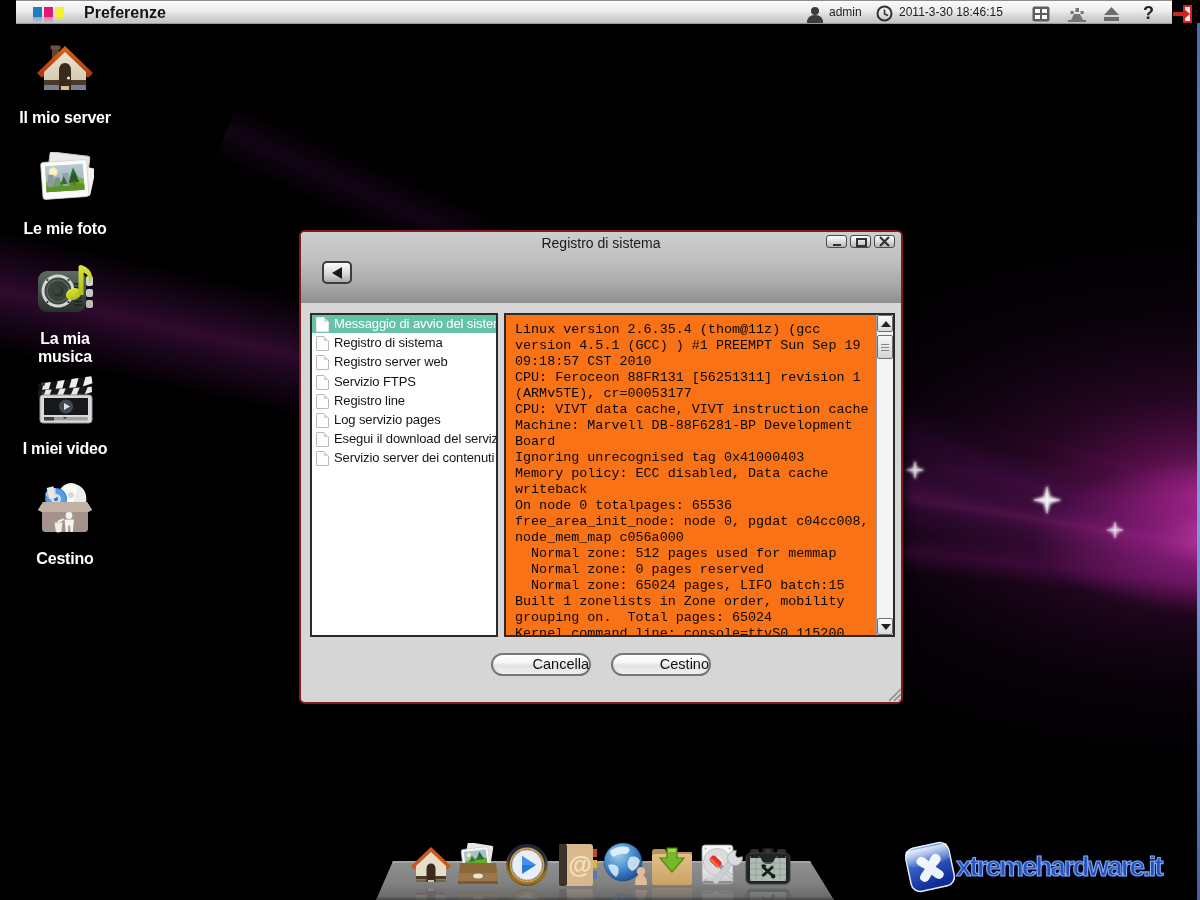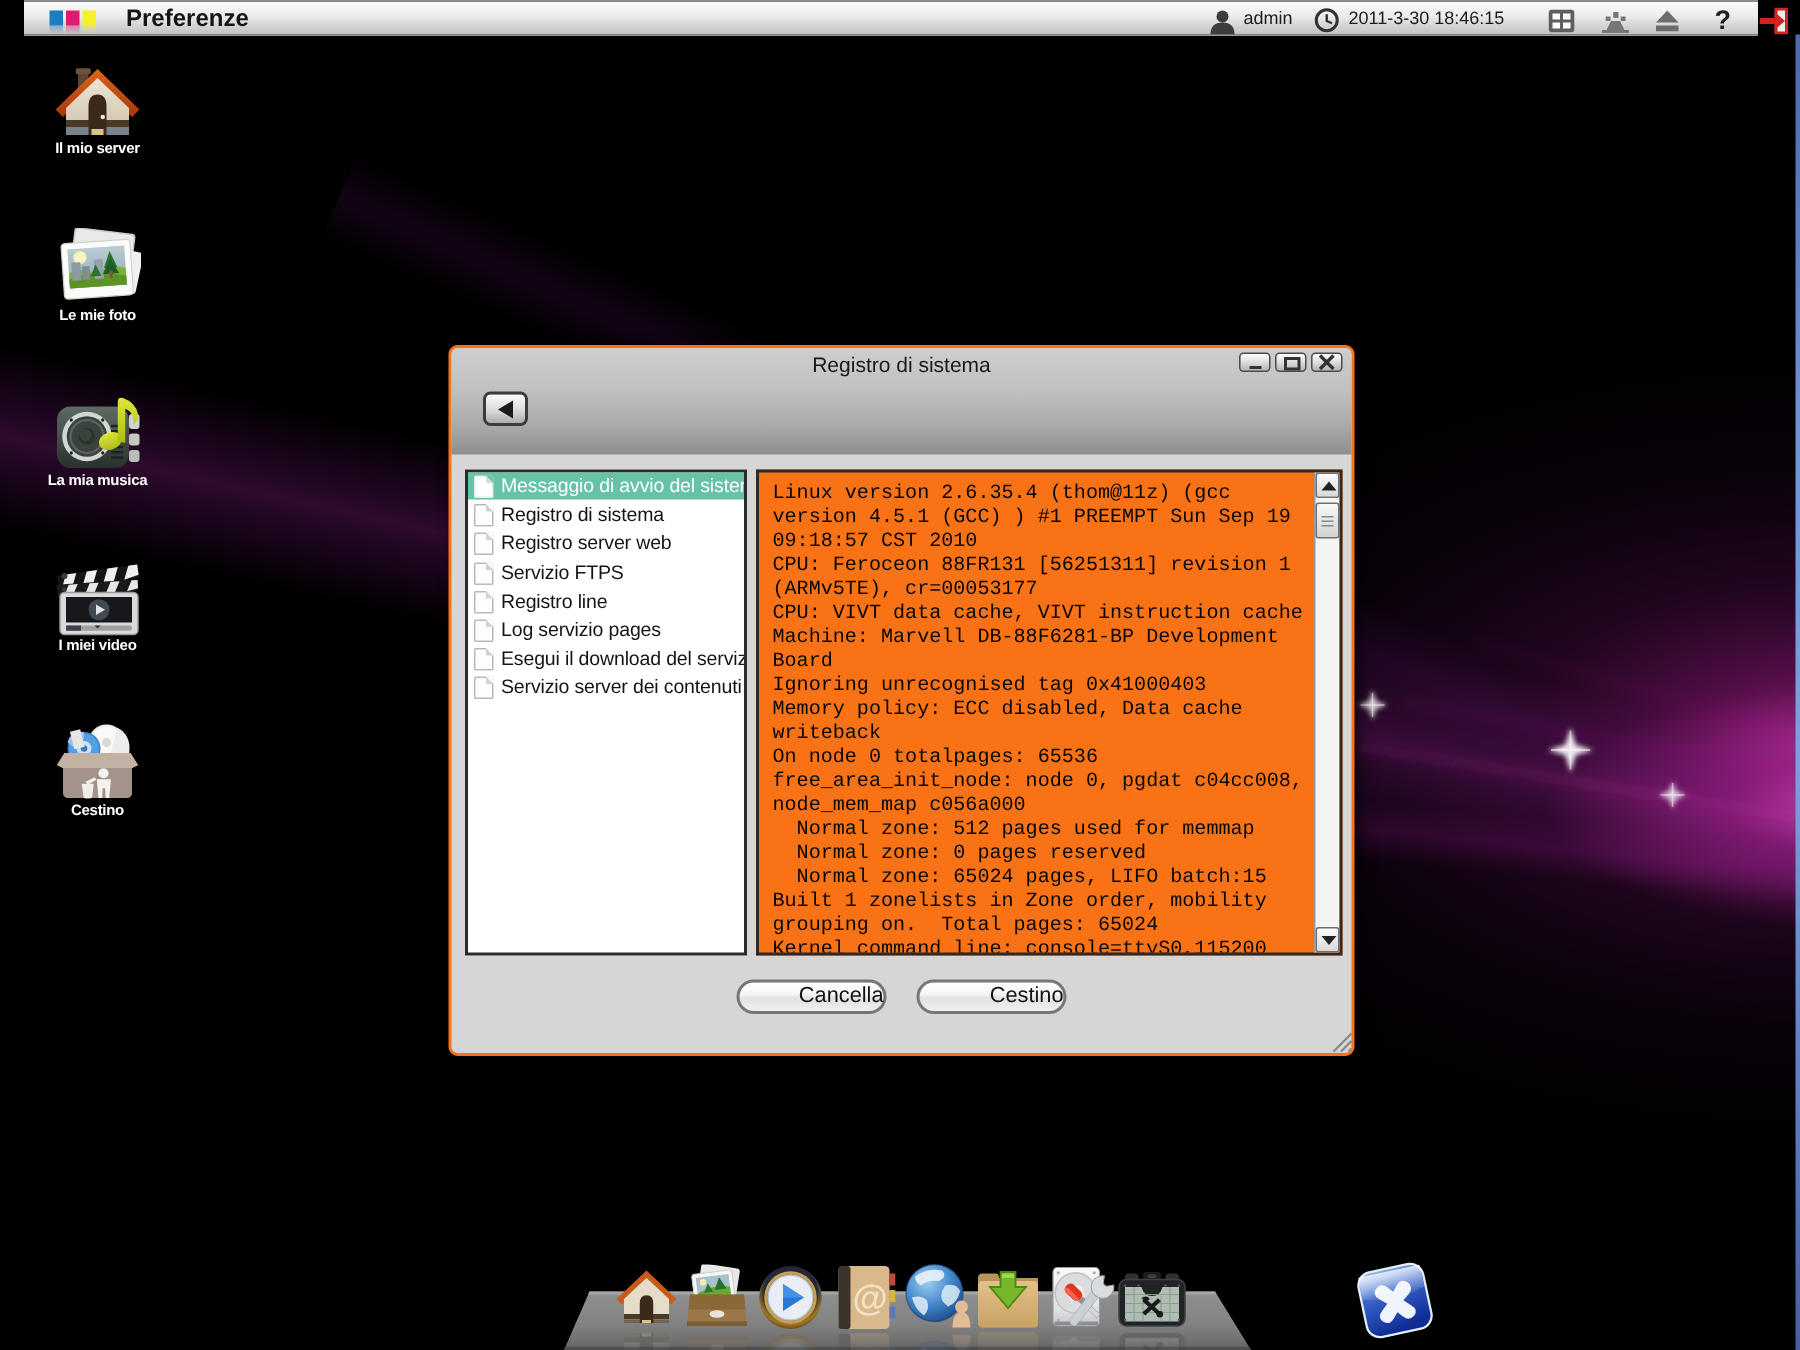--- a/index.html
+++ b/index.html
@@ -14,21 +14,21 @@
 .sq.m { left:28px; background:#e01a72; }
 .sq.y { left:39px; background:#f6ef2c; }
 .sqr { position:absolute; top:16px; width:9px; height:6px; opacity:0.45; }
 .sqr.b { left:17px; background:linear-gradient(#1c7ec2,transparent); }
 .sqr.m { left:28px; background:linear-gradient(#e01a72,transparent); }
 .sqr.y { left:39px; background:linear-gradient(#f6ef2c,transparent); }
 #tb-title { position:absolute; left:68px; top:3px; font-size:16px; font-weight:bold; color:#151515; }
 .tbtxt { position:absolute; top:4px; font-size:12px; color:#1d1d1d; }
 
 #win { position:absolute; left:299px; top:230px; width:604px; height:474px;
-  background:#d6d6d6; border:2px solid #f97316; border-radius:6px;
+  background:#d6d6d6; border:2px solid #7f1d1d; border-radius:6px;
   box-shadow:3px 4px 10px rgba(0,0,0,0.6); z-index:20; }
 #win-head { position:absolute; left:0; top:0; width:600px; height:71px;
   background:linear-gradient(#cecece 0%, #c0c0c0 40%, #a8a8a8 75%, #8e8e8e 100%);
   border-radius:4px 4px 0 0; }
 #win-title { position:absolute; left:0; top:3px; width:600px; text-align:center; font-size:14px; color:#1a1a1a; }
 .wbtn { position:absolute; top:3px; width:21px; height:13px; border:1px solid #4c4c4c; border-radius:3px;
   background:linear-gradient(#ffffff, #d9d9d9 55%, #b5b5b5); }
 #wb-min { left:525px; } #wb-max { left:549px; } #wb-cls { left:573px; }
 #wb-min i { position:absolute; left:6px; top:8px; width:8px; height:2px; background:#333; }
 #wb-max i { position:absolute; left:5px; top:2px; width:11px; height:9px; border:2px solid #333; }
@@ -56,21 +56,21 @@
 #sb-th i { position:absolute; left:3px; width:8px; height:1px; background:#888; box-shadow:0 3px 0 #888, 0 6px 0 #888; top:8px; }
 .sbtn b { position:absolute; left:3px; width:0; height:0; border-left:5px solid transparent; border-right:5px solid transparent; }
 #sb-up b { top:5px; border-bottom:6px solid #222; }
 #sb-dn b { top:5px; border-top:6px solid #222; }
 .wbt { position:absolute; top:421px; width:100px; height:23px; border:2px solid #777; border-radius:11.5px;
   background:linear-gradient(#ffffff 0%, #f6f6f6 40%, #e2e2e2 55%, #efefef 100%);
   font-size:14.5px; color:#111; text-align:right; line-height:19px; }
 #bt-can { left:190px; } #bt-agg { left:310px; }
 
 .dicon { position:absolute; left:15px; width:100px; text-align:center; z-index:5; }
-.dicon .lbl { font-size:10px; letter-spacing:-0.2px; font-weight:bold; color:#fff; }
+.dicon .lbl { margin-top:15px; font-size:16px; letter-spacing:-0.2px; font-weight:bold; color:#fff; }
 .dicon svg { display:block; margin:0 auto; }
 
 #dock { position:absolute; left:0; top:0; width:1200px; height:900px; z-index:6; }
 .dk { position:absolute; top:845px;
   -webkit-box-reflect: below 1px linear-gradient(to bottom, transparent 60%, rgba(0,0,0,0.28) 100%); }
 
 #xlogo { position:absolute; left:900px; top:838px; z-index:7; }
 #xtext { position:absolute; left:956px; top:851px; z-index:7; font-size:28px; font-weight:bold; letter-spacing:-2.1px;
   color:#2450bc; -webkit-text-stroke:1.1px #86a8e8; text-shadow:0 0 4px rgba(10,25,90,0.9); }
 #redge { position:absolute; right:0; top:23px; width:3px; height:877px; z-index:8;
@@ -467,20 +467,21 @@
             <stop offset="0%" stop-color="#fff" stop-opacity="0.75"></stop>
             <stop offset="100%" stop-color="#fff" stop-opacity="0"></stop>
           </linearGradient>
         </defs>
     <g transform="rotate(-12 30 29)">
       <rect x="8" y="7" width="44" height="44" rx="9" fill="url(#xtile)" stroke="#e4eefa" stroke-width="1.5"></rect>
       <path d="M19 19 Q23 15 27 19.5 L30 23 L33 19.5 Q37 15 41 19 Q44 23 40 26.5 L35.5 30 L40 34.5 Q44 38 40.5 41.5 Q36.5 44.5 33 40.5 L30 37 L26.5 40.8 Q23 44.5 19.5 41.2 Q16 38 19.8 34.3 L24.5 30 L19.5 25.5 Q16 22 19 19 Z" fill="#eef4fc"></path>
       <path d="M10 9 H50 Q51 9 51 10 L51 24 Q30 32 9 24 L9 10 Q9 9 10 9 Z" fill="url(#xgloss)"></path>
     </g>
   </svg></div>
+  <div id="xtext">xtremehardware.it</div>
 
   <div id="win">
     <div id="win-head"></div>
     <div id="win-title">Registro di sistema</div>
     <div class="wbtn" id="wb-min">
         <i></i>
       </div>
     <div class="wbtn" id="wb-max">
         <i></i>
       </div>

